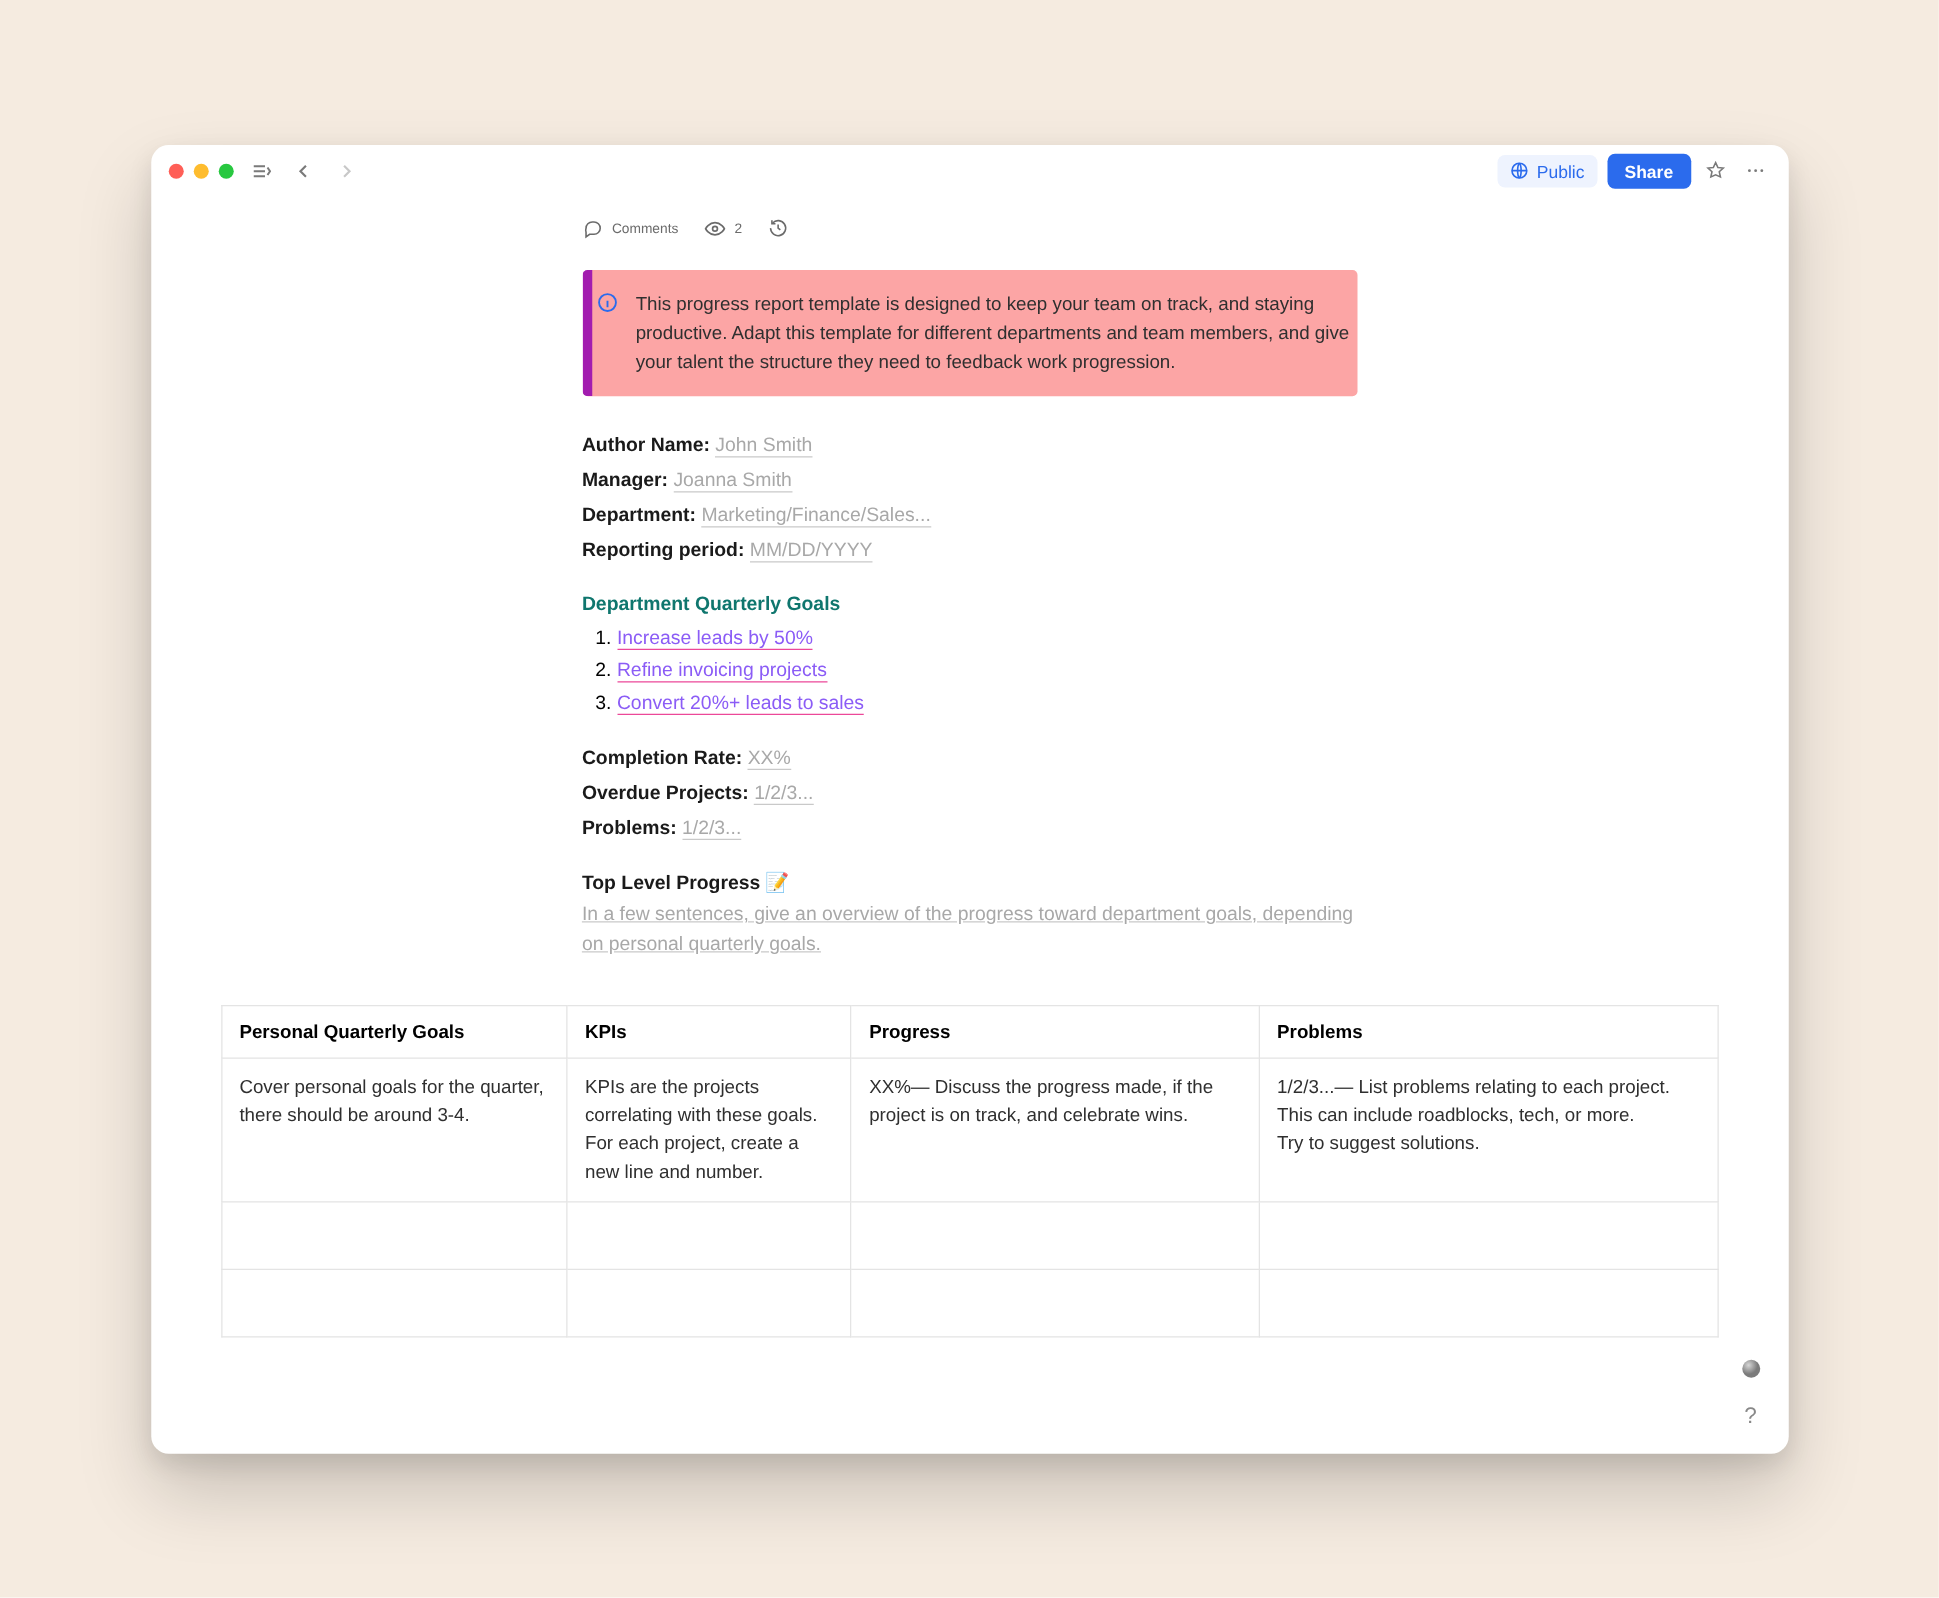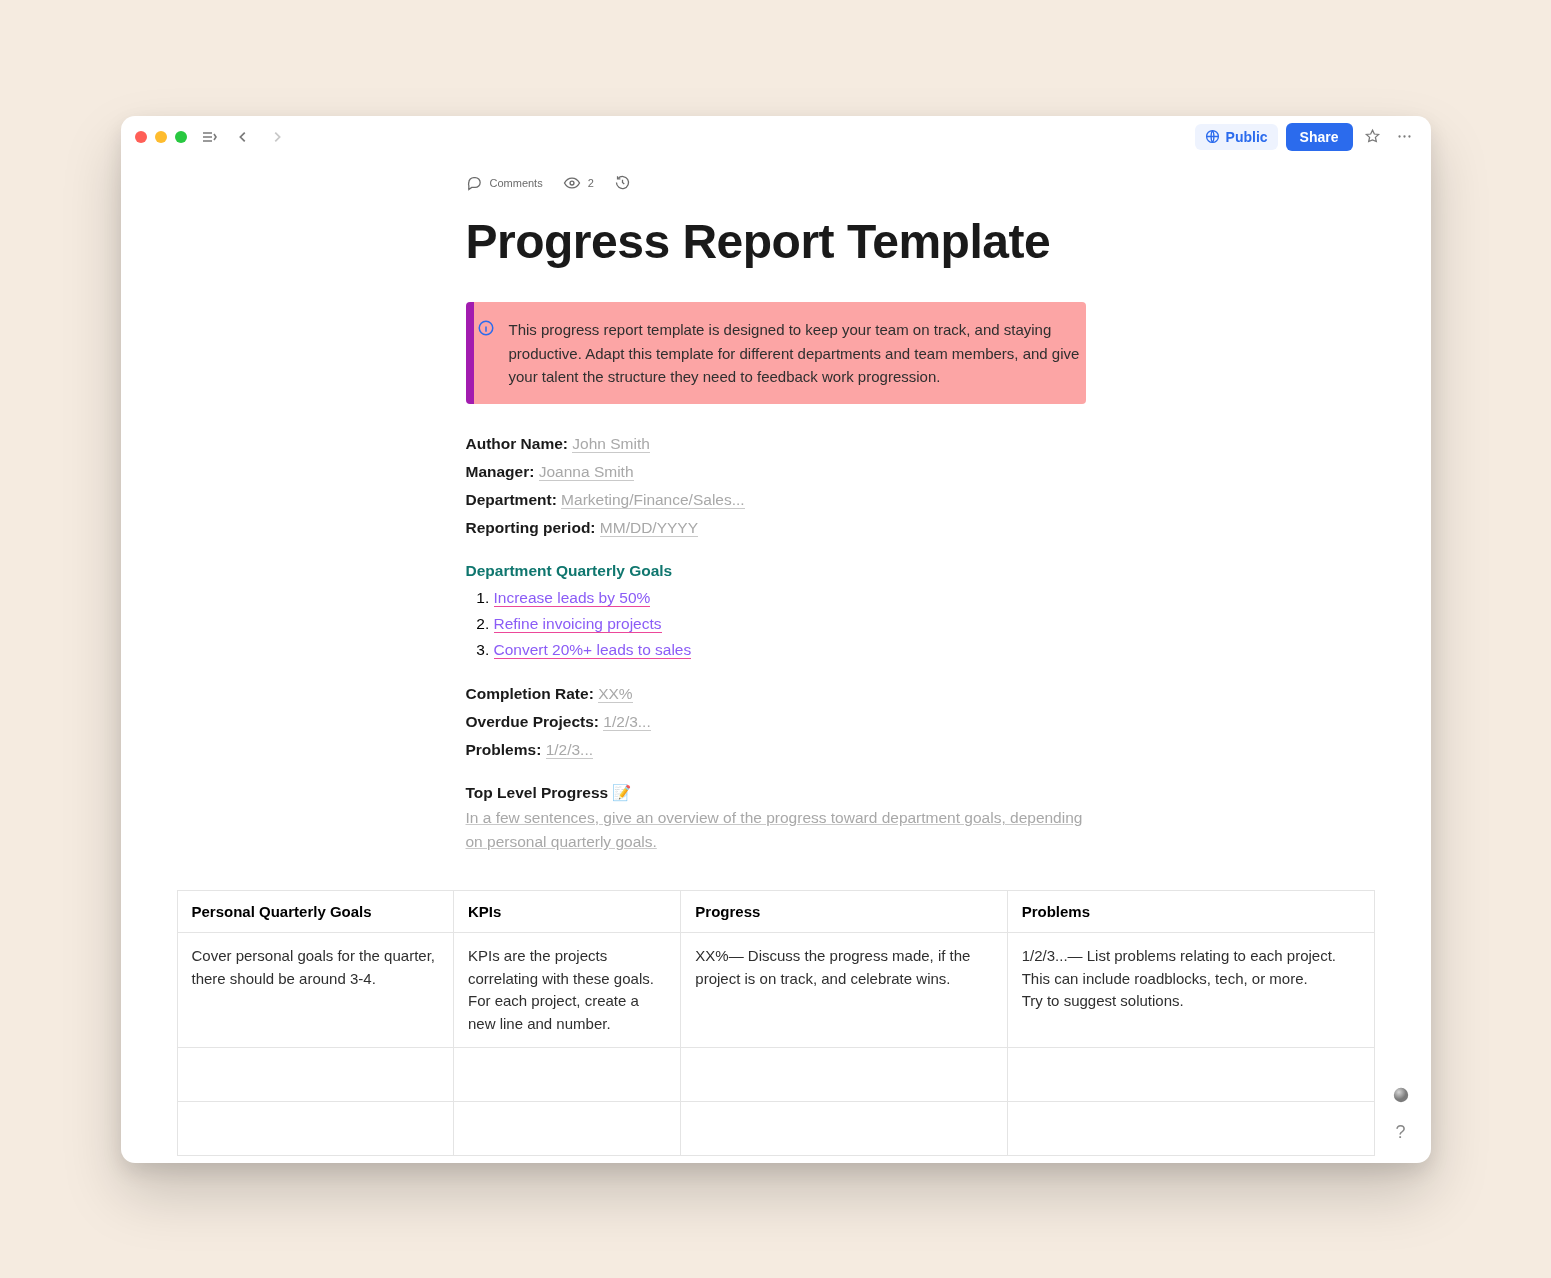--- a/index.html
+++ b/index.html
@@ -42,21 +42,21 @@
     color: #7a7a7a;
     cursor: pointer;
     border-radius: 4px;
   }
   .right-controls { display: flex; align-items: center; gap: 8px; }
   .public-btn {
     display: flex; align-items: center; gap: 6px;
     background: #eef3fe;
     color: #2b6bed;
     font-size: 14px;
-    font-weight: 700;
+    font-weight: 400;
     padding: 5px 10px;
     border-radius: 6px;
     cursor: pointer;
   }
   .share-btn {
     background: #2b6bed;
     color: #fff;
     font-size: 14px;
     font-weight: 600;
     padding: 6px 14px;
@@ -219,21 +219,20 @@
         </div>
         <div class="meta-item">
           <svg width="17" height="17" viewBox="0 0 24 24" fill="none" stroke="currentColor" stroke-width="1.8">
               <path d="M3.5 12a8.5 8.5 0 1 0 2.3-5.8"></path>
               <path d="M5 3v4h4"></path>
               <path d="M12 8v4l2.5 2"></path>
             </svg>
         </div>
       </div>
 
-      <h1 class="title">Progress Report Template</h1>
 
       <div class="callout">
         <div class="info-icon">
           <svg width="18" height="18" viewBox="0 0 24 24" fill="none" stroke="currentColor" stroke-width="2">
               <circle cx="12" cy="12" r="9"></circle>
               <path d="M12 8h.01M11 11h1v5h1"></path>
             </svg>
         </div>
         <div class="text">This progress report template is designed to keep your team on track, and staying productive. Adapt this template for different departments and team members, and give your talent the structure they need to feedback work progression.</div>
       </div>

